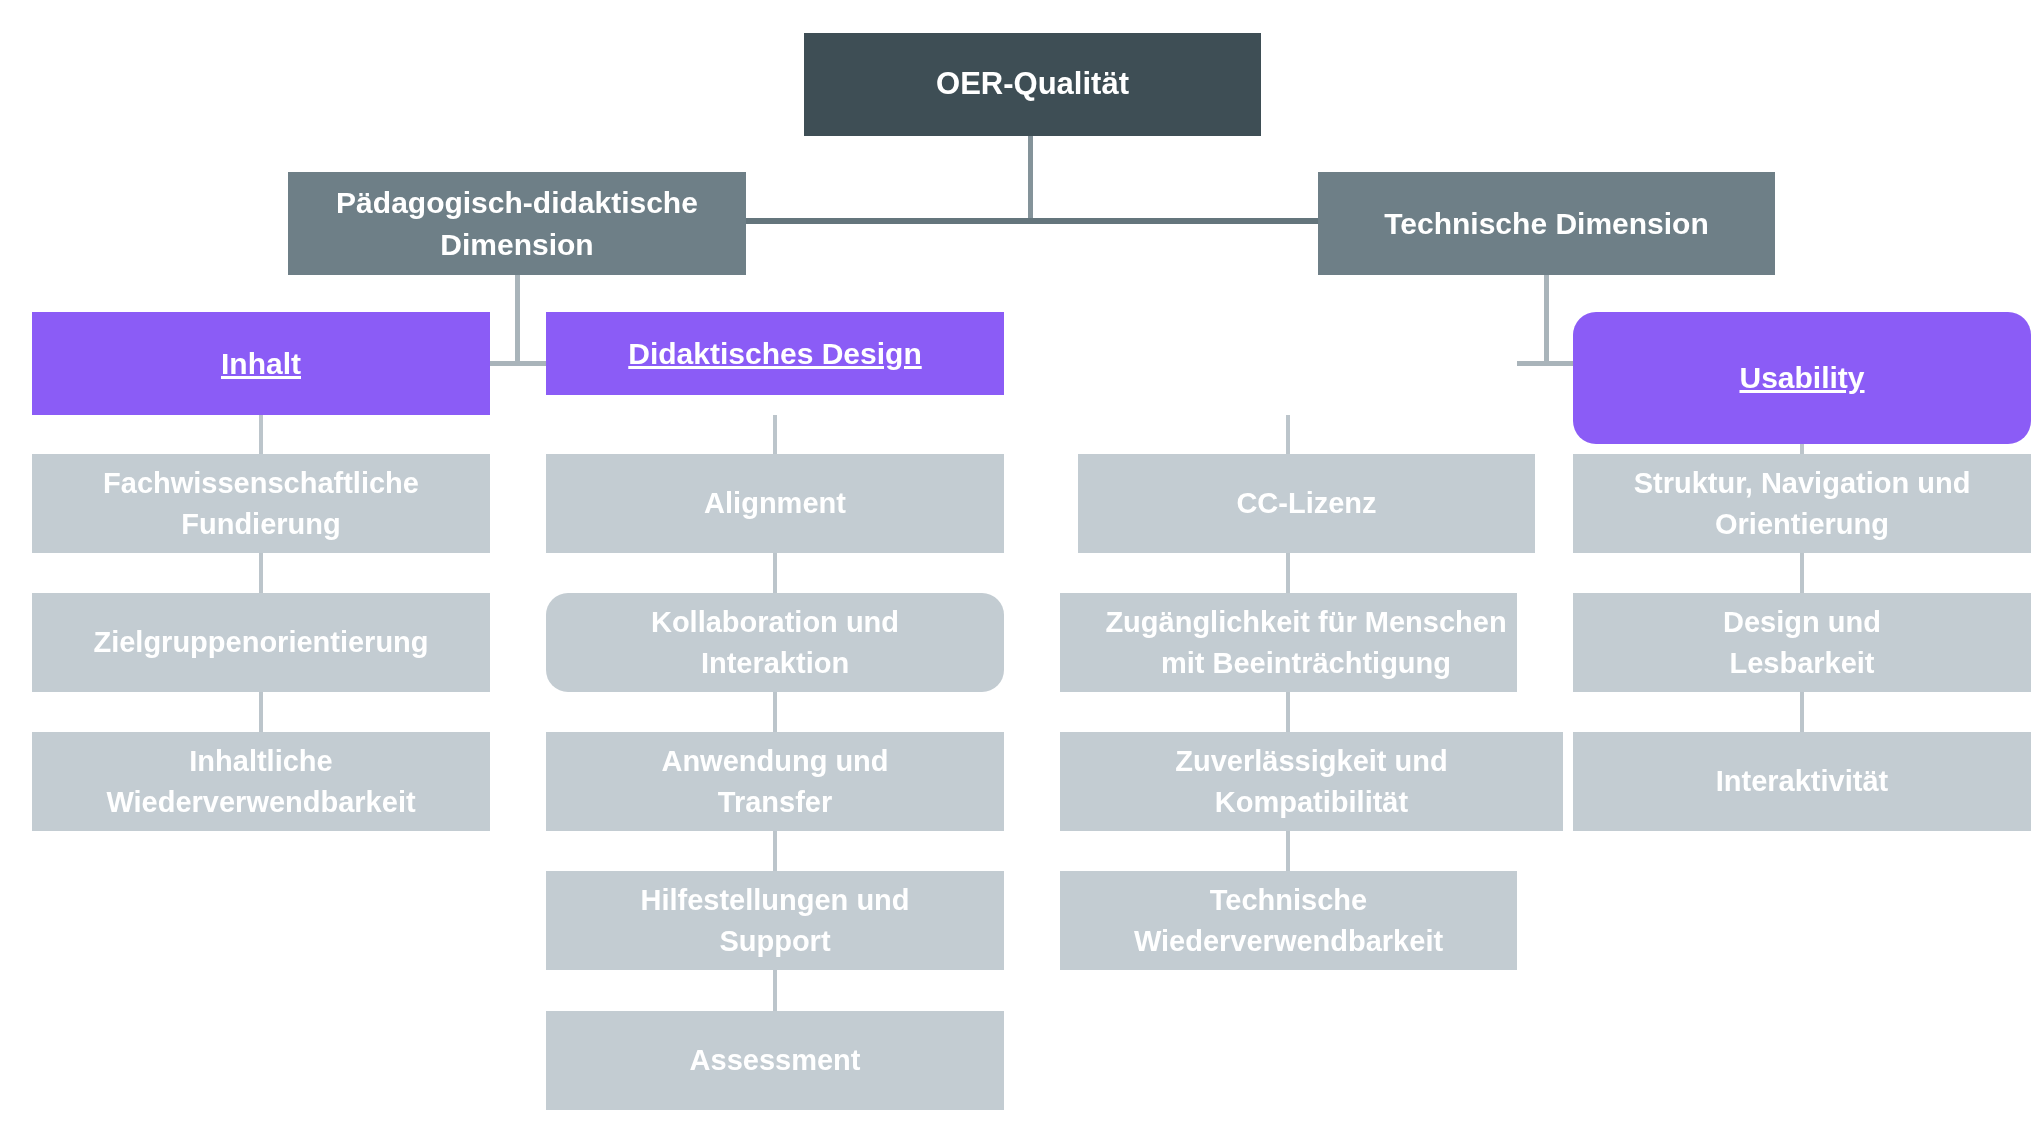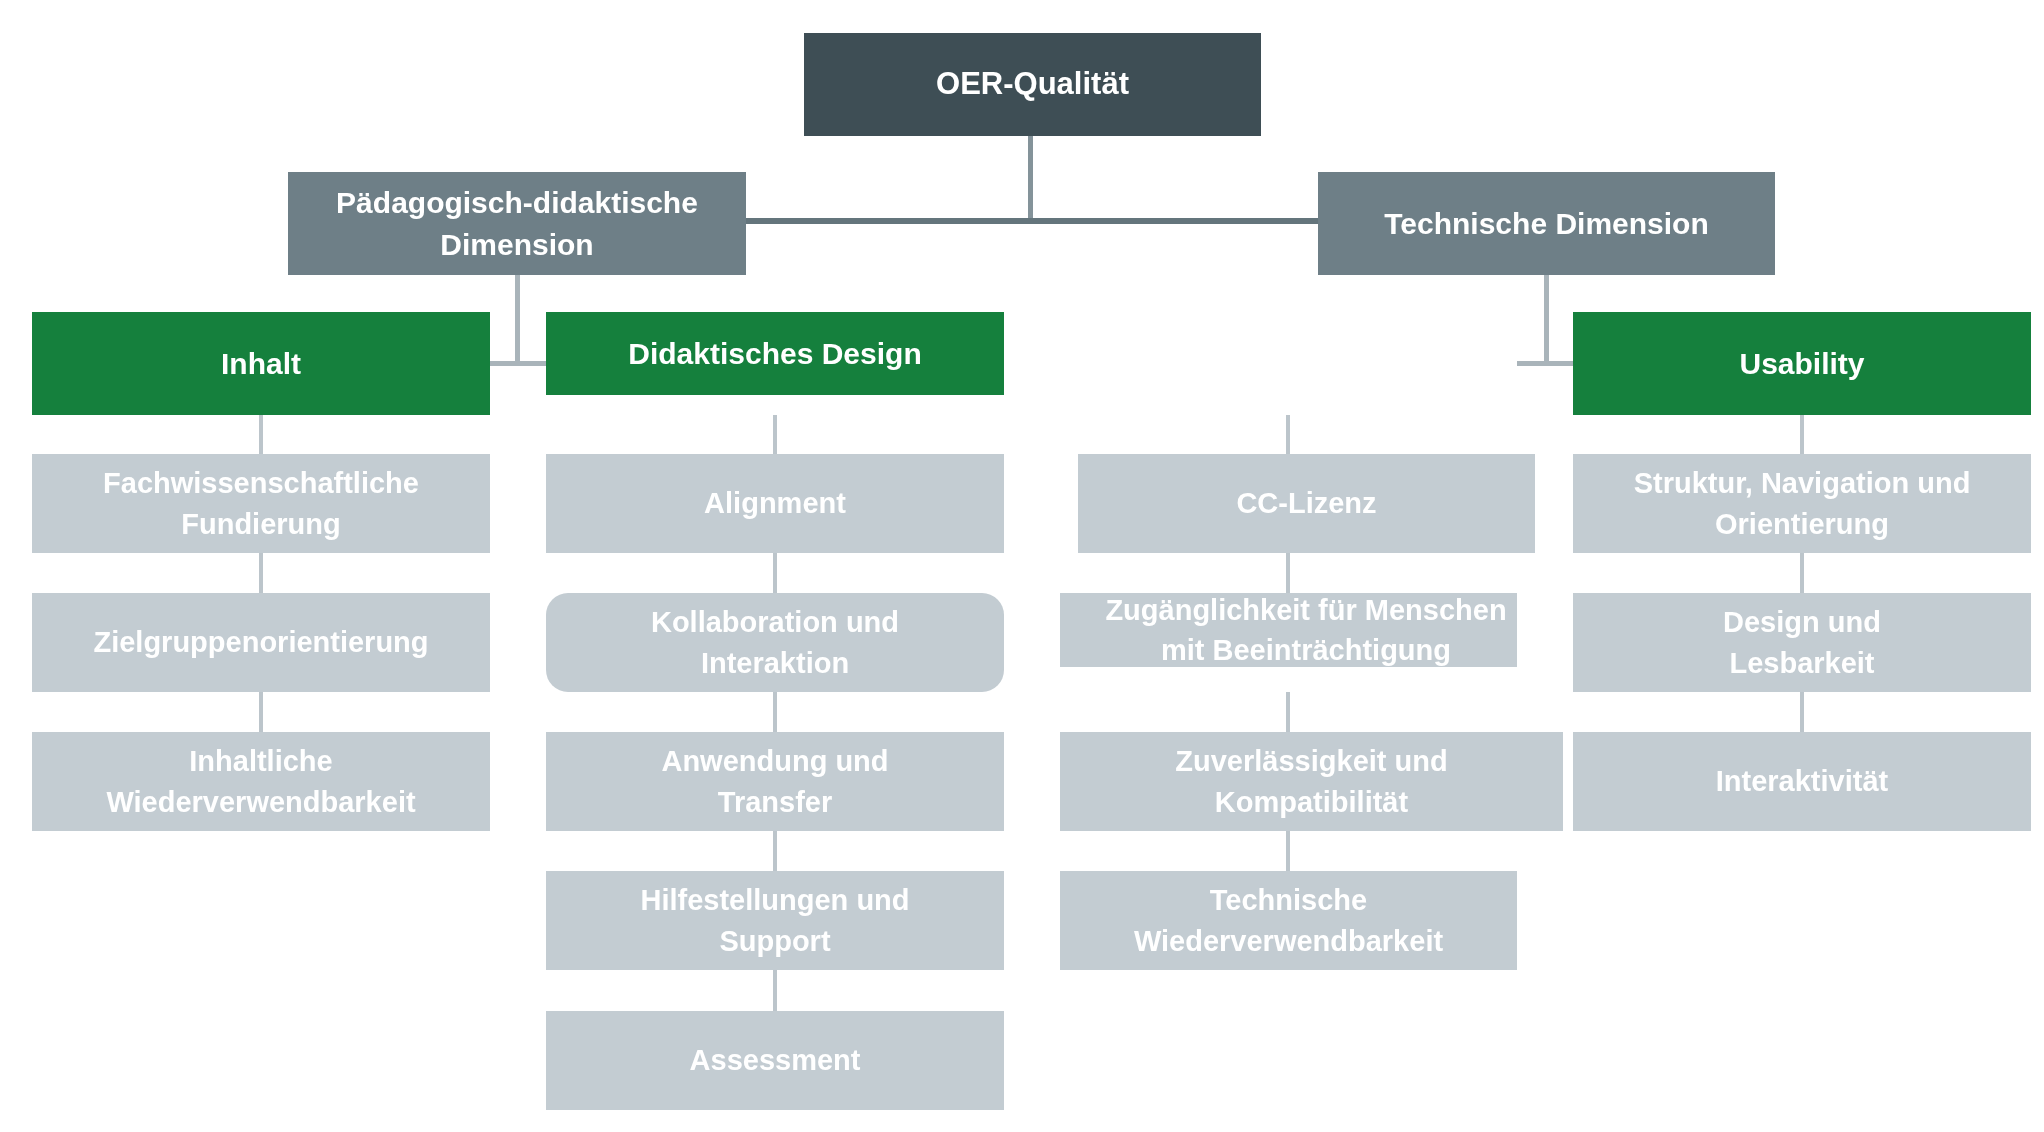--- a/index.html
+++ b/index.html
@@ -22,21 +22,21 @@
     justify-content: center;
     text-align: center;
     color: #ffffff;
     font-weight: bold;
     white-space: pre-line;
     line-height: 1.38;
     box-sizing: border-box;
   }
   .lvl1 { background: #3e4e55; font-size: 31px; }
   .lvl2 { background: #6e7f87; font-size: 30px; padding: 0 28px; }
-  .lvl3 { background: #15803d; font-size: 30px; padding: 16px 10px; }
+  .lvl3 { background: #8b5cf6; font-size: 30px; padding: 16px 10px; text-decoration: underline; }
   .item { background: #c3ccd2; font-size: 29px; padding: 0 8px; }
   .line { position: absolute; }
   .line-dark  { background: #64757c; }
   .line-mid   { background: #84939a; }
   .line-light { background: #a9b4ba; }
   .line-item  { background: #bcc5cb; }
 </style>
 </head>
 <body>
 
@@ -70,39 +70,39 @@
   <div class="line line-item" style="left:1800px; top:692px; width:4px; height:40px;"></div>
 
   <div class="box lvl1" style="left:804px; top:33px; width:457px; height:103px;">OER-Qualität</div>
 
   <div class="box lvl2" style="left:288px; top:172px; width:458px; height:103px;">Pädagogisch-didaktische
 Dimension</div>
   <div class="box lvl2" style="left:1318px; top:172px; width:457px; height:103px;">Technische Dimension</div>
 
   <div class="box lvl3" style="left:32px; top:312px; width:458px; height:103px;">Inhalt</div>
   <div class="box lvl3" style="left:546px; top:312px; width:458px; height:83px;">Didaktisches Design</div>
-  <div class="box lvl3" style="left:1573px; top:312px; width:458px; height:103px;">Usability</div>
+  <div class="box lvl3" style="left:1573px; top:312px; width:458px; height:132px;border-radius:23px;">Usability</div>
 
   <div class="box item" style="left:32px; top:454px; width:458px; height:99px;">Fachwissenschaftliche
 Fundierung</div>
   <div class="box item" style="left:32px; top:593px; width:458px; height:99px;">Zielgruppenorientierung</div>
   <div class="box item" style="left:32px; top:732px; width:458px; height:99px;">Inhaltliche
 Wiederverwendbarkeit</div>
 
   <div class="box item" style="left:546px; top:454px; width:458px; height:99px;">Alignment</div>
   <div class="box item" style="left:546px; top:593px; width:458px; height:99px;border-radius:22px;">Kollaboration und
 Interaktion</div>
   <div class="box item" style="left:546px; top:732px; width:458px; height:99px;">Anwendung und
 Transfer</div>
   <div class="box item" style="left:546px; top:871px; width:458px; height:99px;">Hilfestellungen und
 Support</div>
   <div class="box item" style="left:546px; top:1011px; width:458px; height:99px;">Assessment</div>
 
   <div class="box item" style="left:1060px; top:454px; width:457px; height:99px;margin-left:18px;">CC-Lizenz</div>
-  <div class="box item" style="left:1060px; top:593px; width:457px; height:74px;padding-left:43px;">Zugänglichkeit für Menschen
+  <div class="box item" style="left:1060px; top:593px; width:457px; height:99px;padding-left:43px;">Zugänglichkeit für Menschen
 mit Beeinträchtigung</div>
   <div class="box item" style="left:1060px; top:732px; width:503px; height:99px;">Zuverlässigkeit und
 Kompatibilität</div>
   <div class="box item" style="left:1060px; top:871px; width:457px; height:99px;">Technische
 Wiederverwendbarkeit</div>
 
   <div class="box item" style="left:1573px; top:454px; width:458px; height:99px;">Struktur, Navigation und
 Orientierung</div>
   <div class="box item" style="left:1573px; top:593px; width:458px; height:99px;">Design und
 Lesbarkeit</div>

